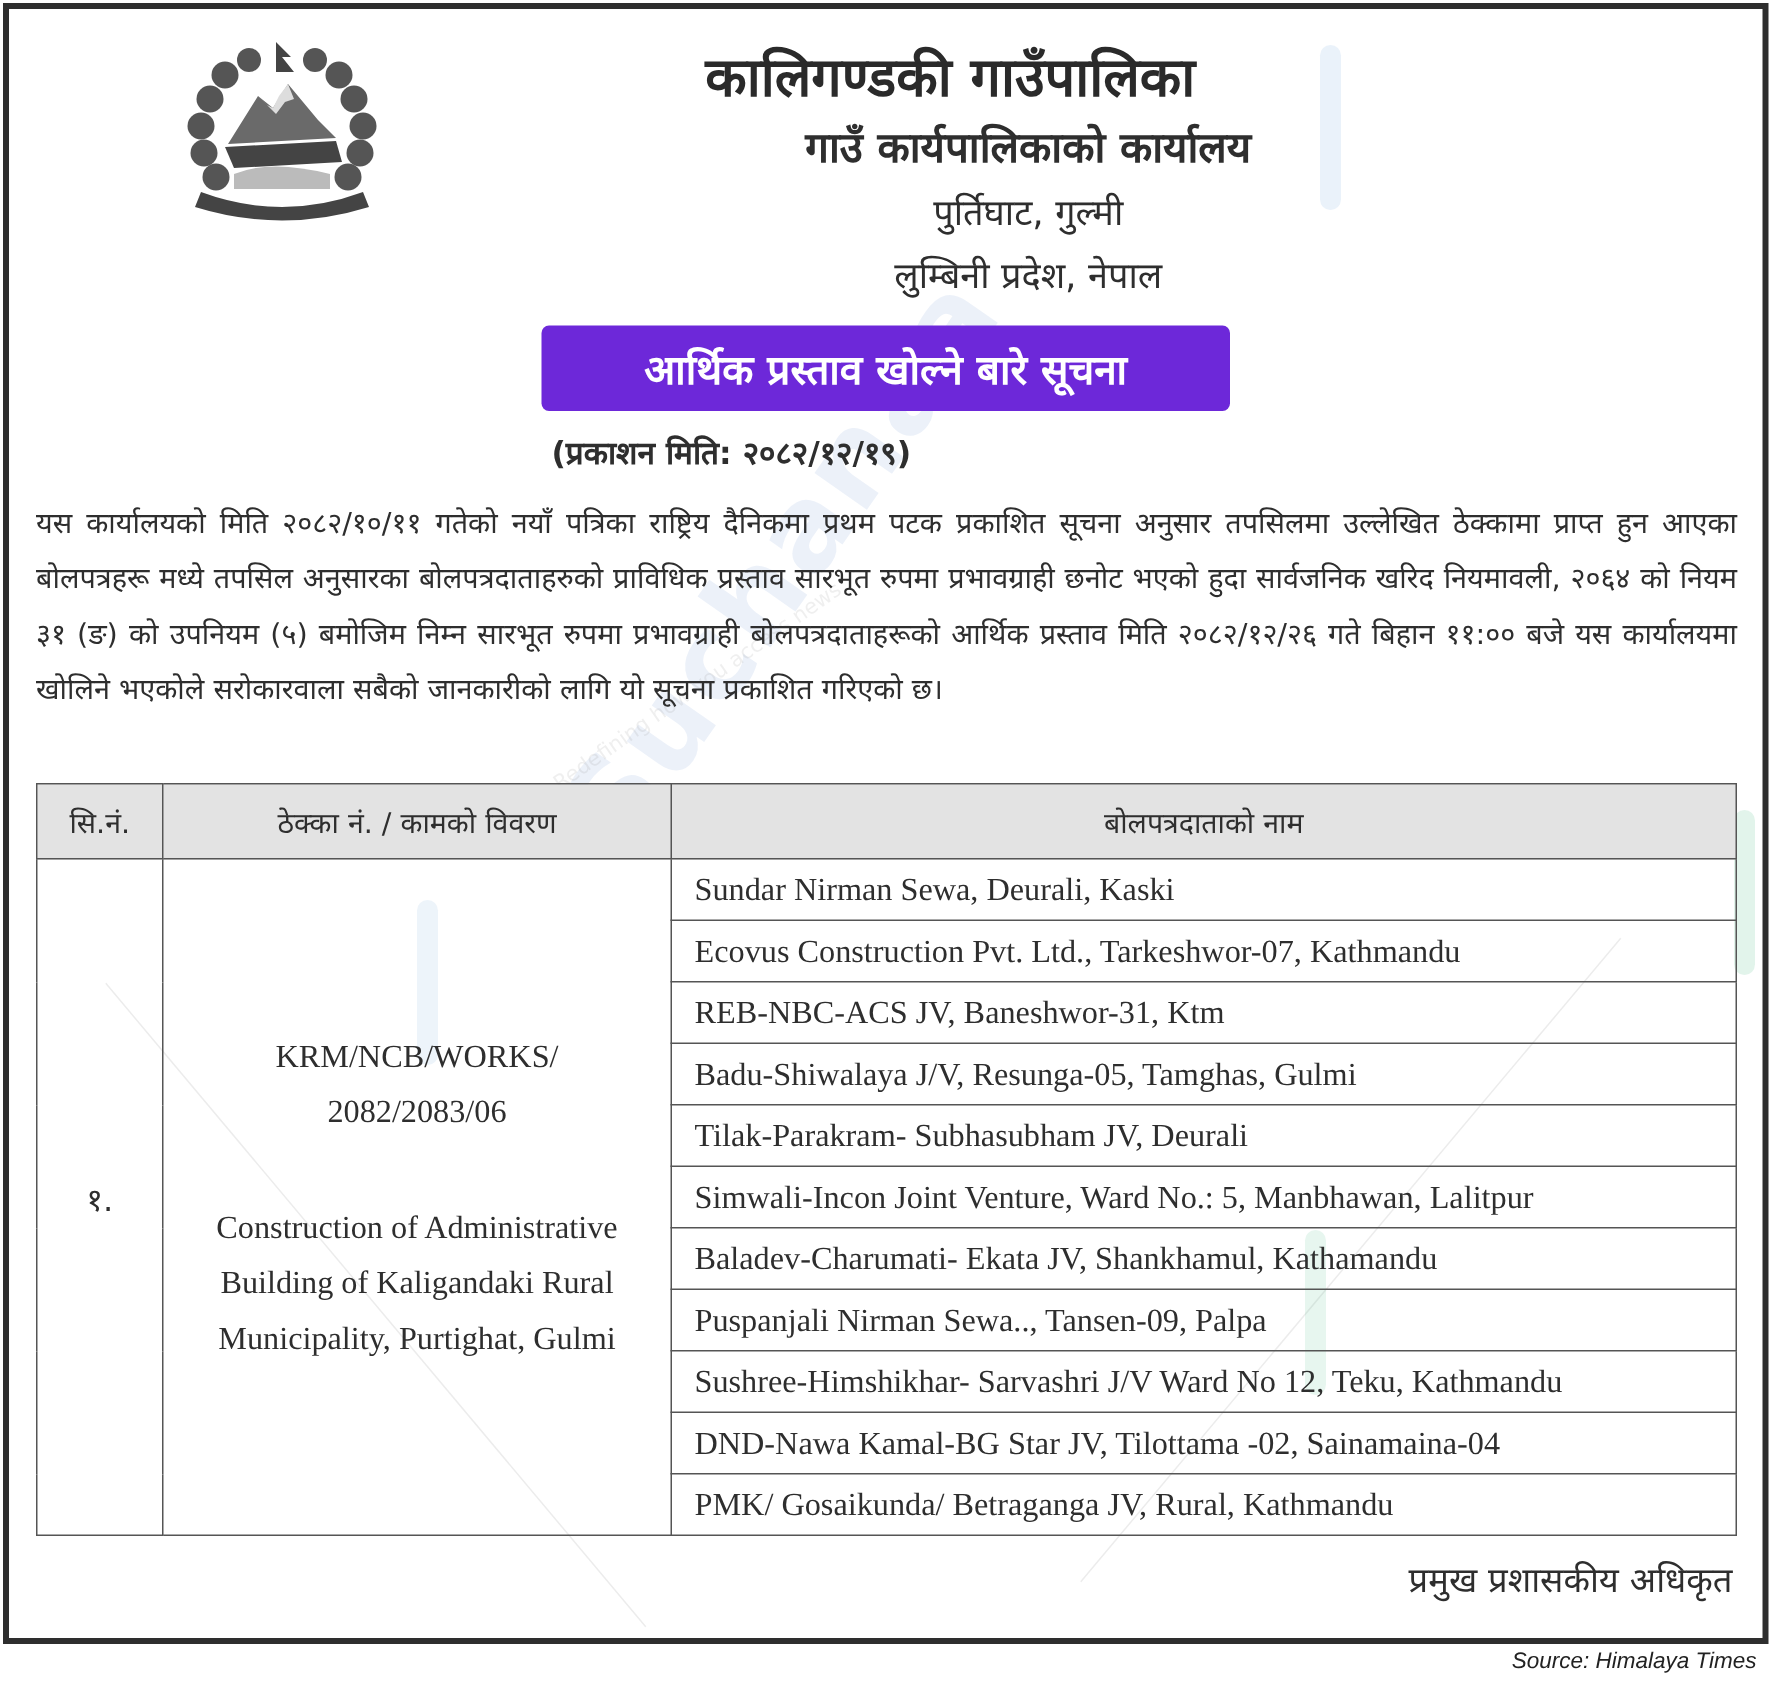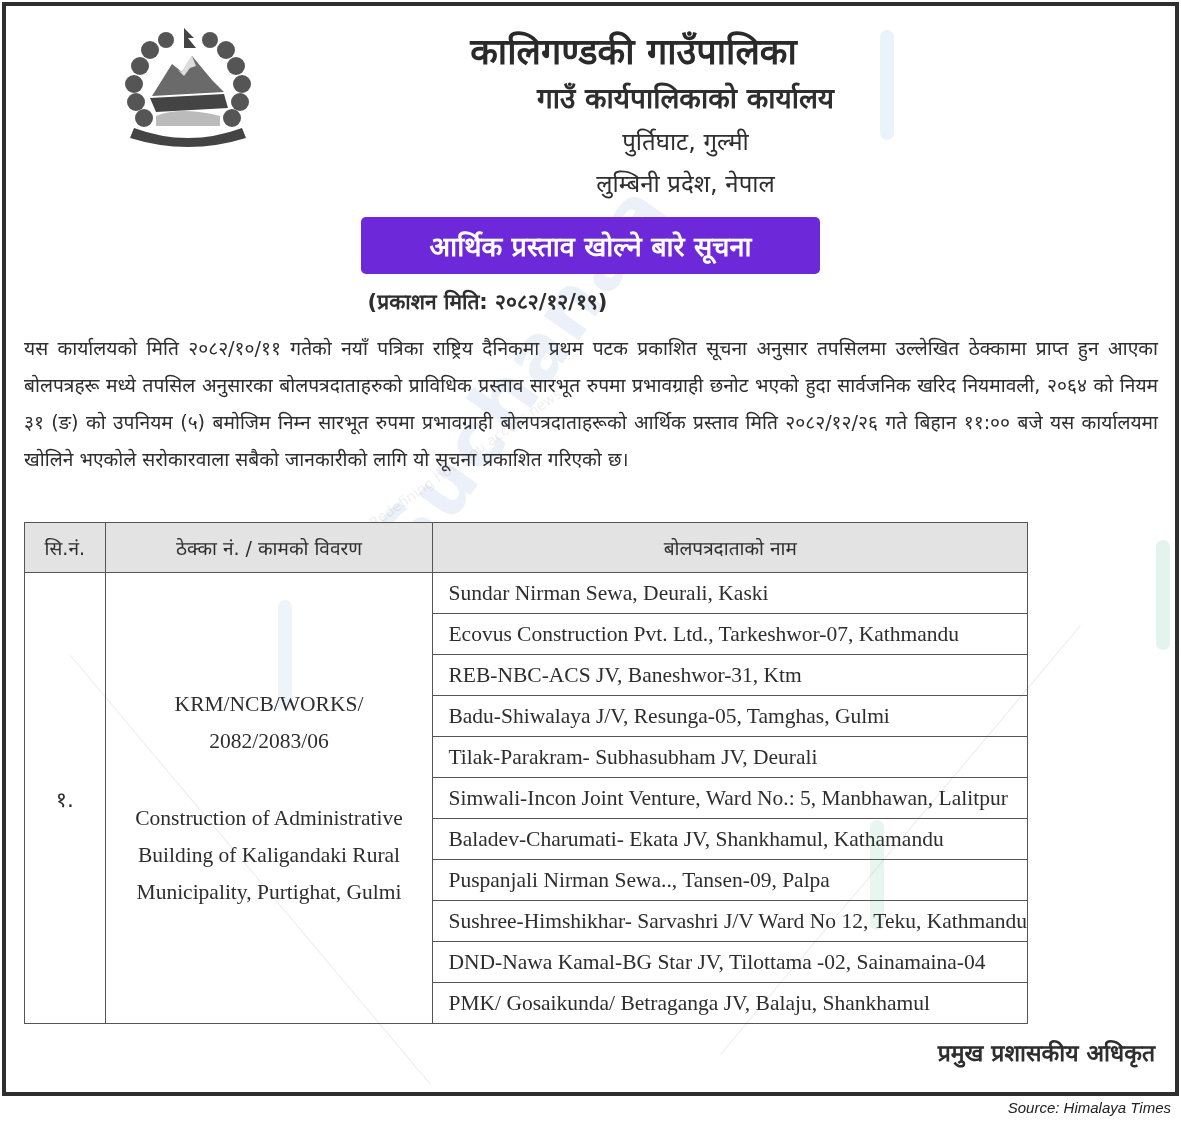--- a/index.html
+++ b/index.html
@@ -44,37 +44,37 @@
     font-family: "DejaVu Sans", sans-serif; font-size: 21px; font-weight: bold; color: #2e2e2e;
   }
 
   .body-text {
     position: absolute; left: 24px; top: 330px; width: 1134px;
     font-family: "DejaVu Sans", sans-serif; font-size: 19.2px; line-height: 37px;
     color: #2e2e2e; text-align: justify;
   }
 
   table.bids {
-    position: absolute; left: 24px; top: 522px; width: 1004px; border-collapse: collapse;
+    position: absolute; left: 24px; top: 522px; width: 1134px; border-collapse: collapse;
     font-family: "Liberation Serif", serif;
   }
   table.bids th {
     background: #e3e3e3; border: 1.5px solid #555; height: 50px;
     font-family: "DejaVu Sans", sans-serif; font-size: 19px; font-weight: normal; color: #2e2e2e;
   }
   table.bids td { border: 1.5px solid #555; font-size: 21.5px; color: #2e2e2e; }
   td.sn { width: 84px; text-align: center; font-family: "DejaVu Sans", sans-serif; font-size: 20px; }
   td.desc { width: 339px; text-align: center; line-height: 37px; padding: 0 6px; }
   td.desc .code { font-weight: normal; display: block; }
   td.desc .work { display: block; margin-top: 40px; }
   td.bidder { height: 41px; padding-left: 15px; white-space: nowrap; }
 
   .signature {
     position: absolute; right: 26px; top: 1036px;
-    font-family: "DejaVu Sans", sans-serif; font-size: 23px; font-weight: bold; color: #2e2e2e;
+    font-family: "DejaVu Sans", sans-serif; font-size: 23px; font-weight: normal; color: #2e2e2e;
   }
   .source {
     position: absolute; right: 10px; top: 1099px;
     font-family: "Liberation Sans", sans-serif; font-style: italic; font-size: 15px; color: #222;
   }
 </style>
 </head>
 <body>
 
 <div class="frame"></div>
@@ -168,19 +168,19 @@
     <tr>
         <td class="bidder">Puspanjali Nirman Sewa.., Tansen-09, Palpa</td>
       </tr>
     <tr>
         <td class="bidder">Sushree-Himshikhar- Sarvashri J/V Ward No 12, Teku, Kathmandu</td>
       </tr>
     <tr>
         <td class="bidder">DND-Nawa Kamal-BG Star JV, Tilottama -02, Sainamaina-04</td>
       </tr>
     <tr>
-        <td class="bidder">PMK/ Gosaikunda/ Betraganga JV, Balaju, Shankhamul</td>
+        <td class="bidder">PMK/ Gosaikunda/ Betraganga JV, Rural, Kathmandu</td>
       </tr>
   </tbody>
 </table>
 
 <div class="signature">प्रमुख प्रशासकीय अधिकृत</div>
 <div class="source">Source: Himalaya Times</div>
 
 </body></html>

